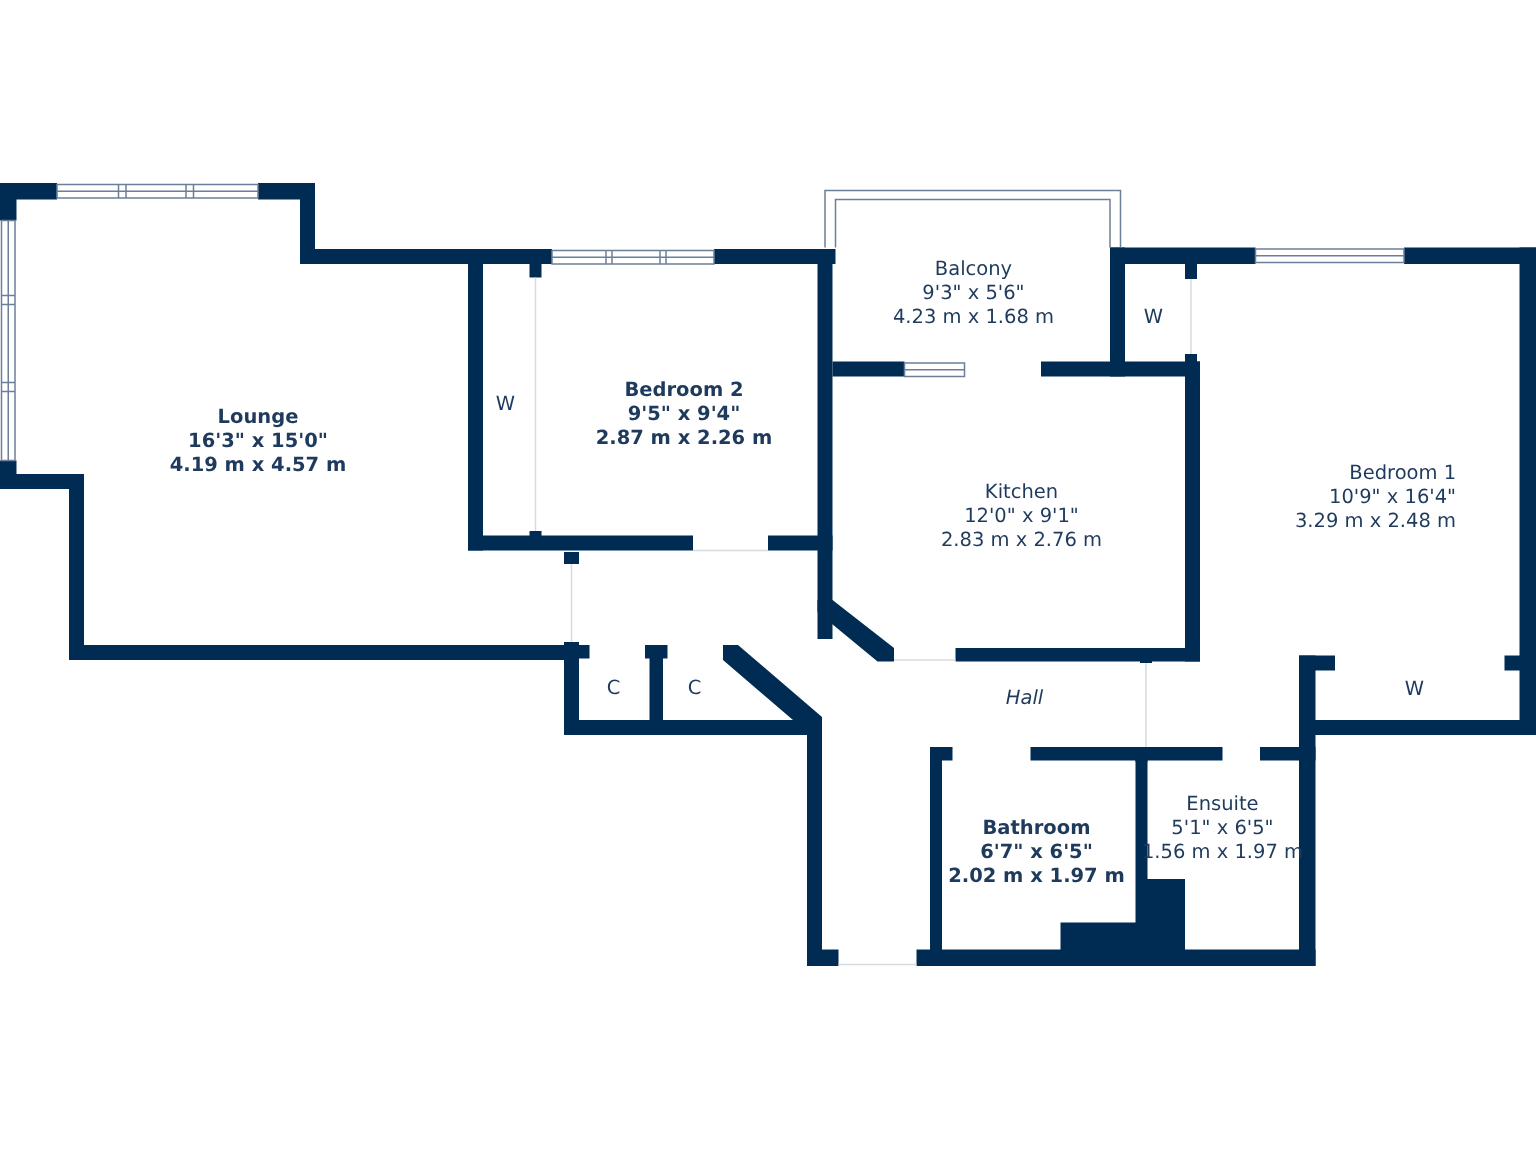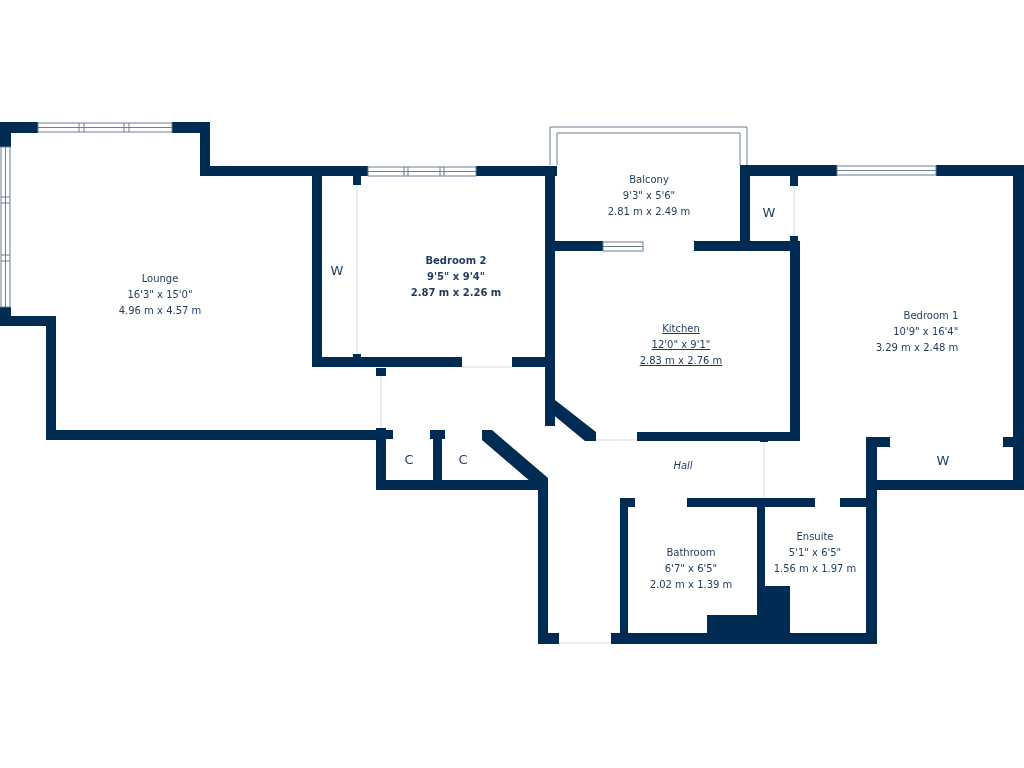--- a/index.html
+++ b/index.html
@@ -1,20 +1,20 @@
 <!DOCTYPE html>
 <html><head>
   <meta charset="utf-8">
   <style>
     html, body { margin: 0; padding: 0; background: #ffffff; }
     body { width: 1024px; height: 768px; position: relative; overflow: hidden;
            font-family: "DejaVu Sans", "Liberation Sans", sans-serif; }
     #plan { position: absolute; left: 0; top: 0; }
     .room-label { position: absolute; text-align: center; color: #1e3a5c;
-                  font-size: 10px; line-height: 16px; white-space: nowrap;
+                  font-size: 13px; line-height: 16px; white-space: nowrap;
                   transform: translateX(-50%); }
     .room-label div { margin: 0; }
     .small-label { position: absolute; color: #1e3a5c; font-size: 13px;
                    transform: translate(-50%, -50%); }
   </style>
 </head>
 <body>
 
 <svg id="plan" width="1024" height="768" viewBox="0 0 1024 768">
   <g fill="#002c54">
@@ -106,52 +106,52 @@
     <line x1="357" y1="185" x2="357" y2="354"></line>
     <line x1="794" y1="186" x2="794" y2="236"></line>
     <line x1="381" y1="376" x2="381" y2="428"></line>
     <line x1="764" y1="442" x2="764" y2="498"></line>
     <line x1="462" y1="367" x2="512" y2="367"></line>
     <line x1="596" y1="440" x2="637" y2="440"></line>
     <line x1="559" y1="643" x2="611" y2="643"></line>
   </g>
 </svg>
 
-<div class="room-label" style="left:160px; top:271px;">
+<div class="room-label" style="left:172px; top:271px;font-weight:bold;">
   <div>Lounge</div>
   <div>16'3" x 15'0"</div>
-  <div>4.96 m x 4.57 m</div>
+  <div>4.19 m x 4.57 m</div>
 </div>
 <div class="room-label" style="left:456px; top:253px;font-weight:bold;">
   <div>Bedroom 2</div>
   <div>9'5" x 9'4"</div>
   <div>2.87 m x 2.26 m</div>
 </div>
 <div class="room-label" style="left:649px; top:172px;">
   <div>Balcony</div>
   <div>9'3" x 5'6"</div>
-  <div>2.81 m x 2.49 m</div>
+  <div>4.23 m x 1.68 m</div>
 </div>
-<div class="room-label" style="left:681px; top:321px;text-decoration:underline;">
+<div class="room-label" style="left:681px; top:321px;">
   <div>Kitchen</div>
   <div>12'0" x 9'1"</div>
   <div>2.83 m x 2.76 m</div>
 </div>
 <div class="room-label" style="left:917px; top:308px;text-align:right;">
   <div>Bedroom 1</div>
   <div>10'9" x 16'4"</div>
   <div>3.29 m x 2.48 m</div>
 </div>
 <div class="room-label" style="left:683px; top:458px;font-style:italic;">
   <div>Hall</div>
 </div>
-<div class="room-label" style="left:691px; top:545px;">
+<div class="room-label" style="left:691px; top:545px;font-weight:bold;">
   <div>Bathroom</div>
   <div>6'7" x 6'5"</div>
-  <div>2.02 m x 1.39 m</div>
+  <div>2.02 m x 1.97 m</div>
 </div>
 <div class="room-label" style="left:815px; top:529px;">
   <div>Ensuite</div>
   <div>5'1" x 6'5"</div>
   <div>1.56 m x 1.97 m</div>
 </div>
 
 <div class="small-label" style="left:337px; top:270px;">W</div>
 <div class="small-label" style="left:769px; top:212px;">W</div>
 <div class="small-label" style="left:943px; top:460px;">W</div>

